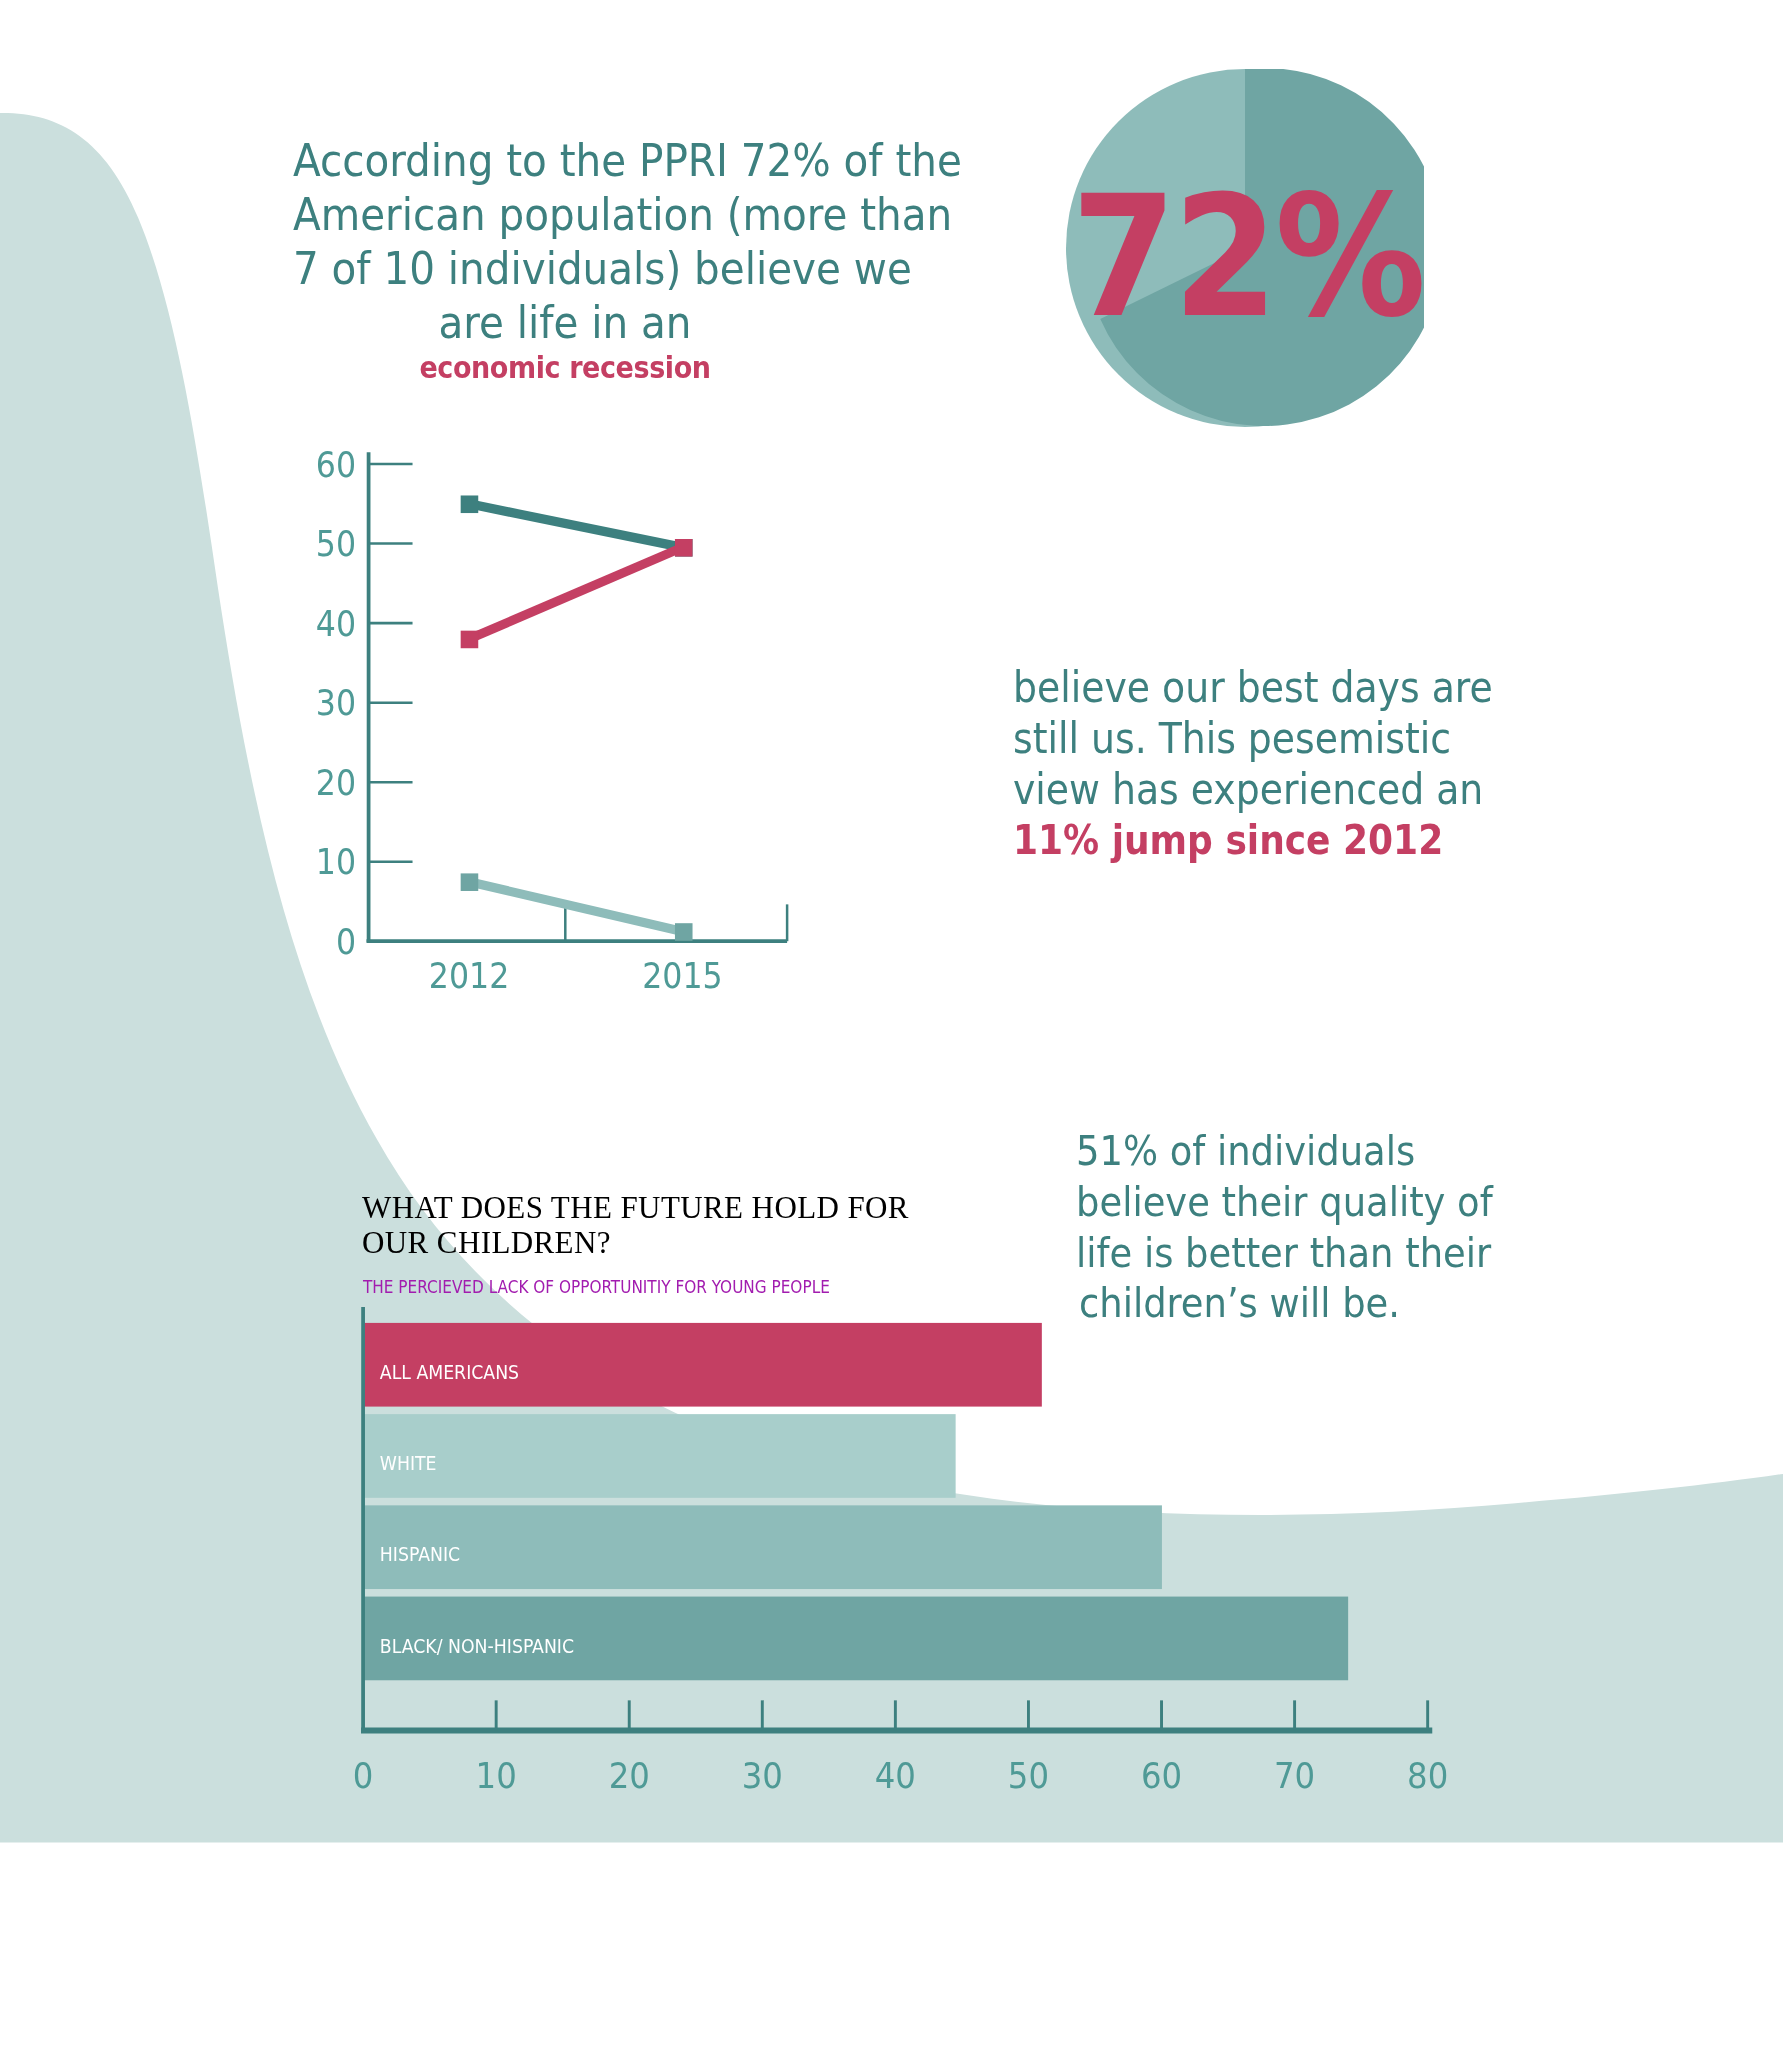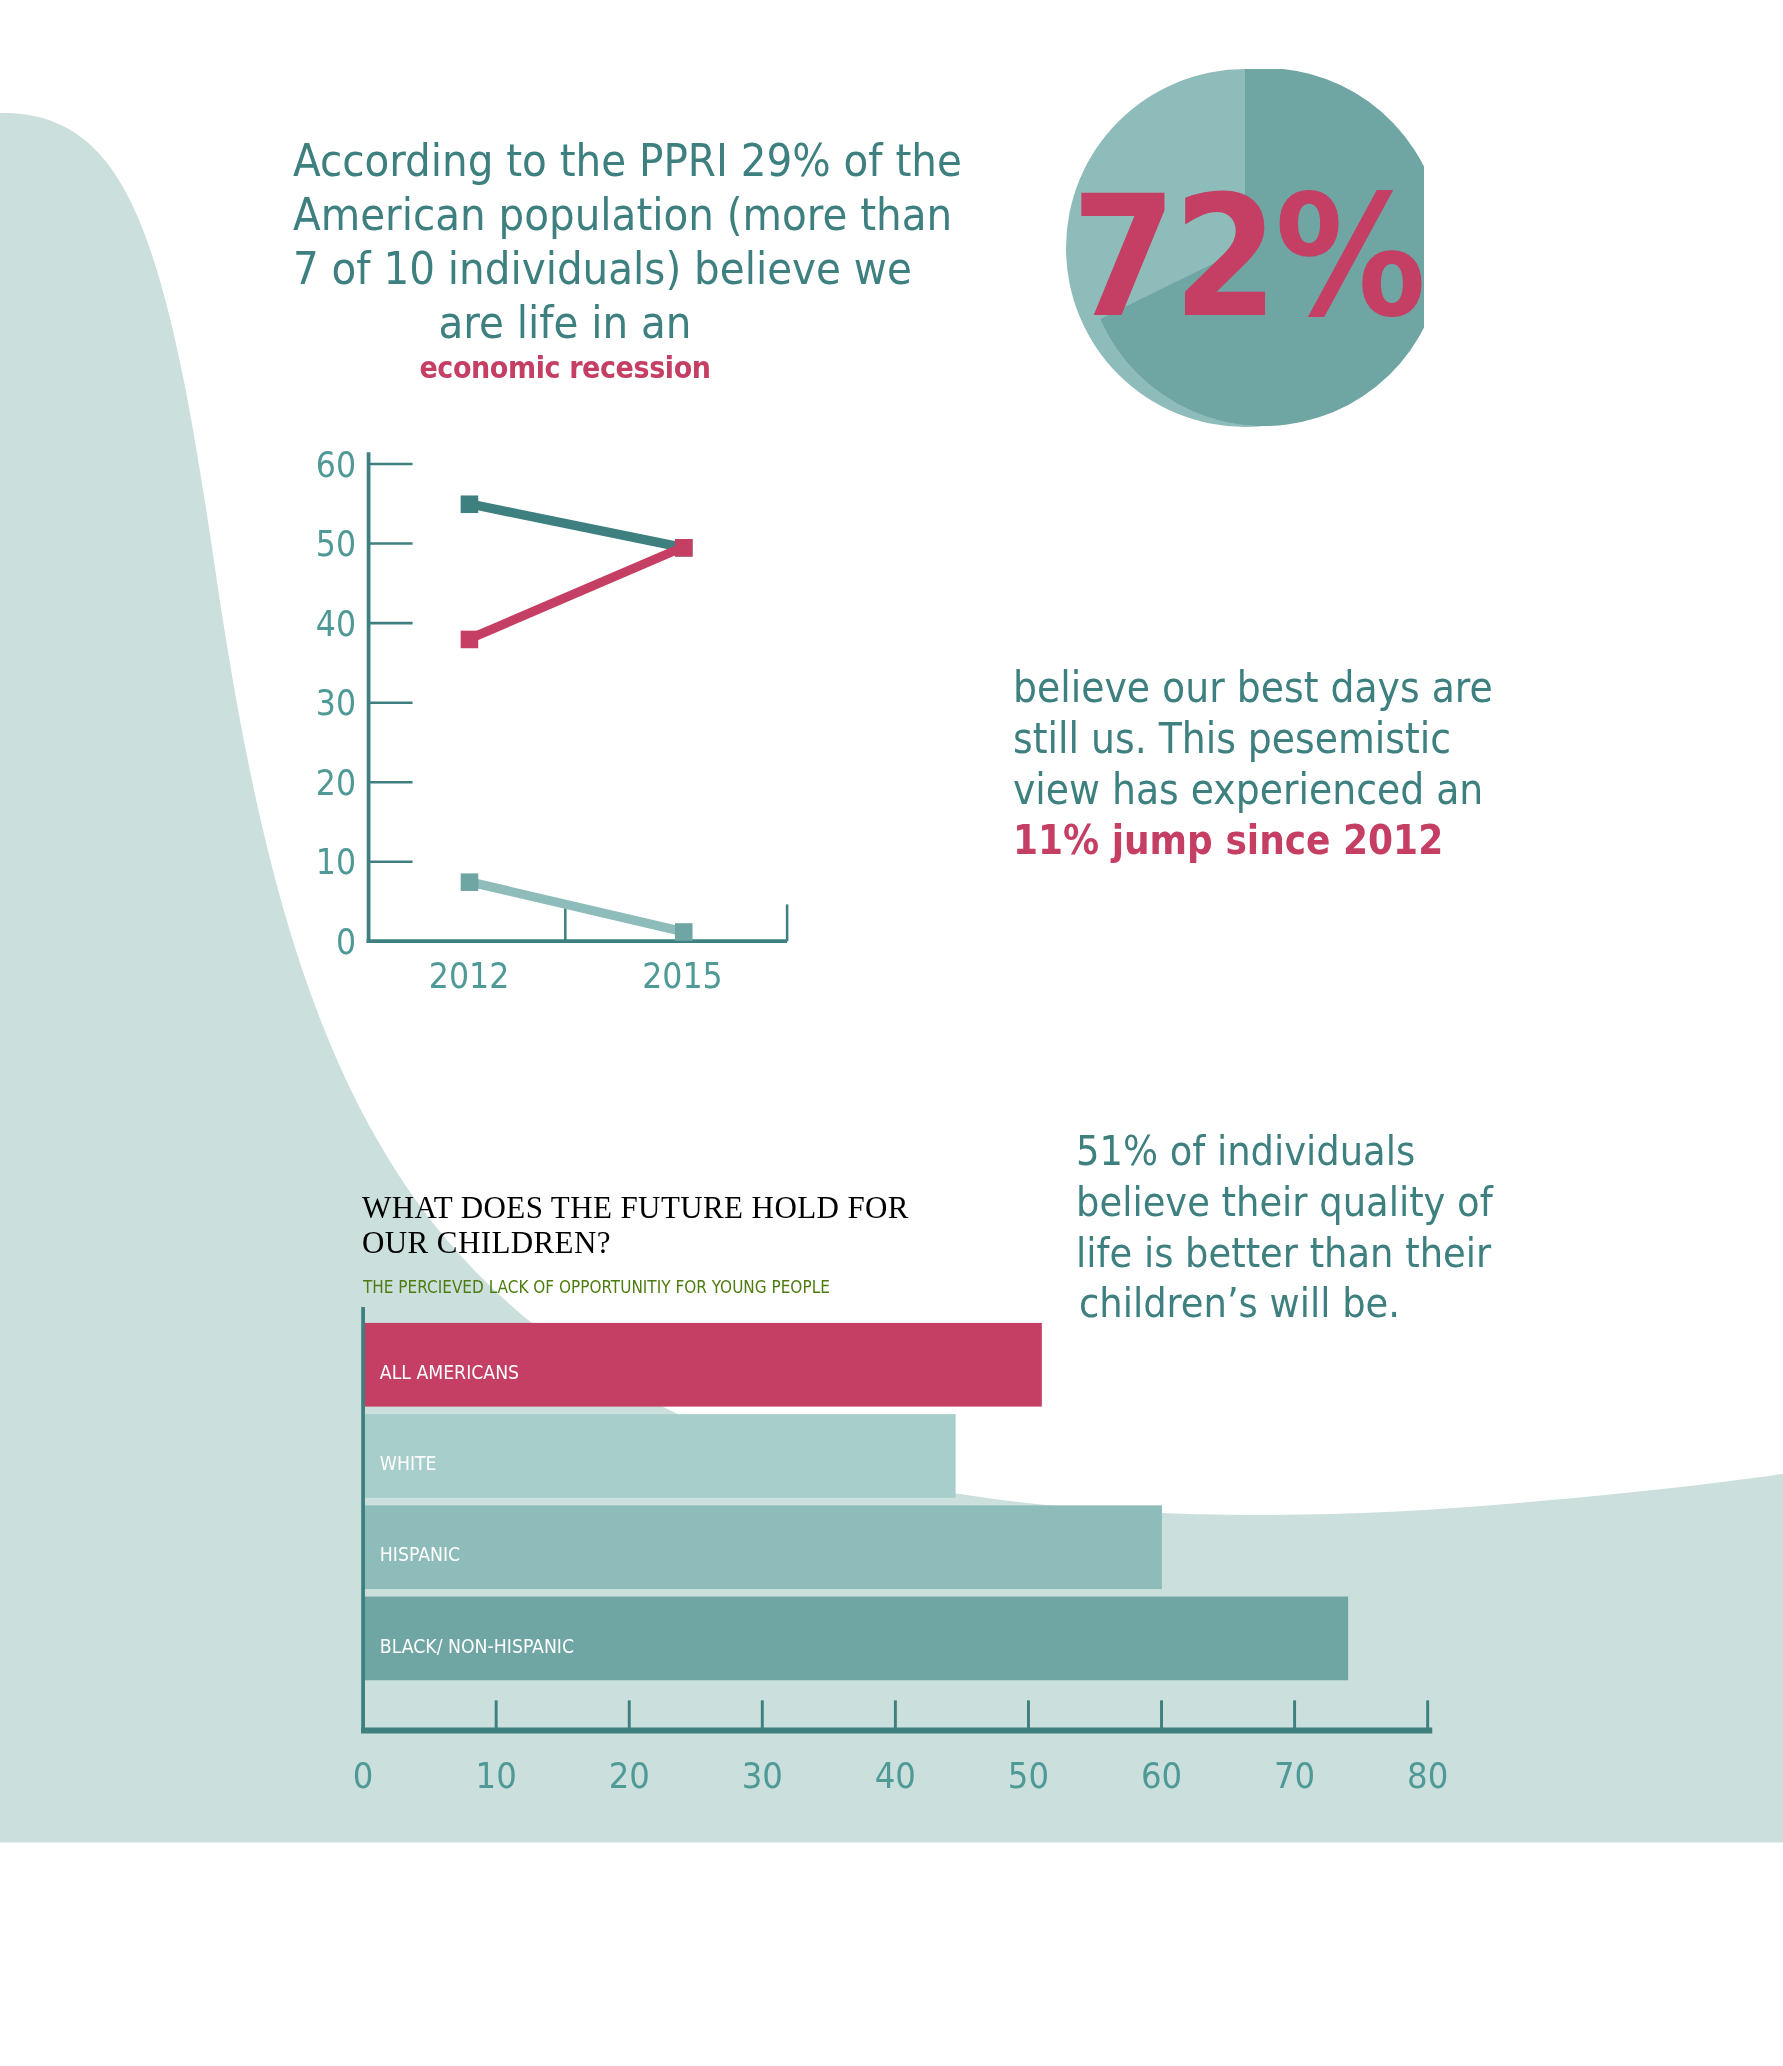--- a/index.html
+++ b/index.html
@@ -34,39 +34,39 @@
   }
 
   
   #line-chart{ position:absolute; left:293px; top:444px; width:712px; height:678px; z-index:6; }
 
   
   #bar-chart-title{ position:absolute; left:362px; top:1191px; width:586px; z-index:6;
      color:#000000; font-family:Liberation Serif, serif; font-size:31px;
      line-height:1.12; letter-spacing:0.4px; }
   #bar-chart-sub{ position:absolute; left:363px; top:1277px; width:586px; z-index:6;
-     color:#4d7c0f; font-size:17px; letter-spacing:0px; white-space:nowrap; }
+     color:#a21caf; font-size:17px; letter-spacing:0px; white-space:nowrap; }
   #bar-chart{ position:absolute; left:327px; top:1307px; width:1156px; height:544px; z-index:6; }
 </style>
 </head>
 <body>
 
 <svg id="bg-blob" viewBox="0 0 4259 4934" preserveAspectRatio="none">
   <path id="blob-path" d="M0,270
       C140,268 250,330 330,520
       C420,735 470,1060 520,1400
       C600,1930 700,2370 900,2720
       C1120,3110 1480,3370 1960,3500
       C2450,3630 3050,3640 3620,3590
       C3860,3570 4090,3545 4259,3520
       L4259,4400 L0,4400 Z" fill="#cbdfdd"></path>
 </svg>
 
 <div id="intro-text" class="txt-block">
-  <span class="txt-line">According to the PPRI 29% of the</span>
+  <span class="txt-line">According to the PPRI 72% of the</span>
   <span class="txt-line">American population (more than</span>
   <span class="txt-line">7 of 10 individuals) believe we</span>
   <span class="txt-line">are life in an</span>
   <span class="txt-line hl">economic recession</span>
 </div>
 
 <div id="pie-wrap">
   <svg viewBox="0 0 855 855" width="358" height="358">
 
     <circle cx="427.5" cy="427.5" r="427.5" fill="#8ebcba"></circle>

